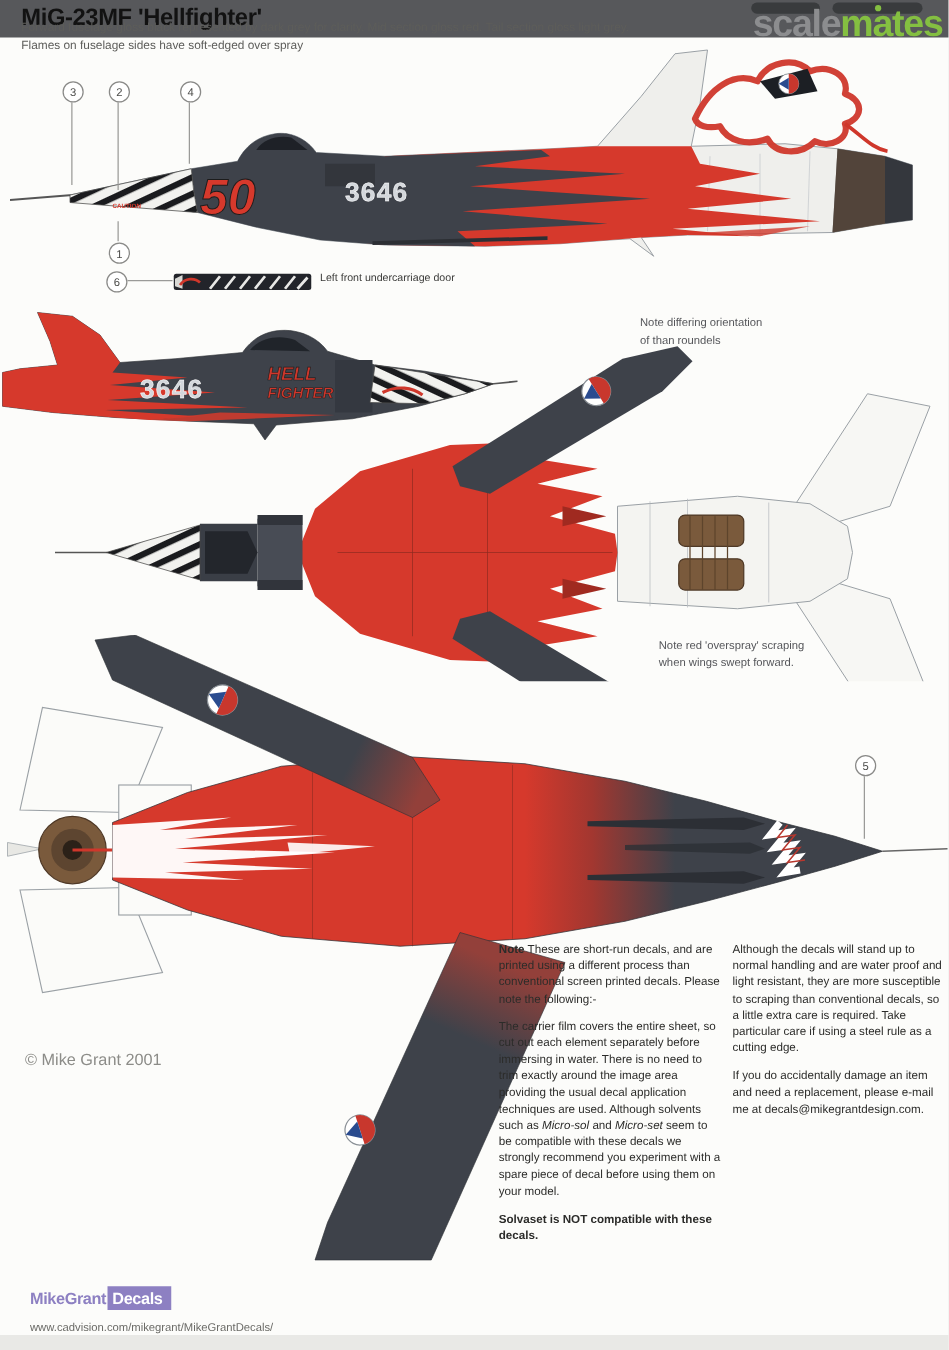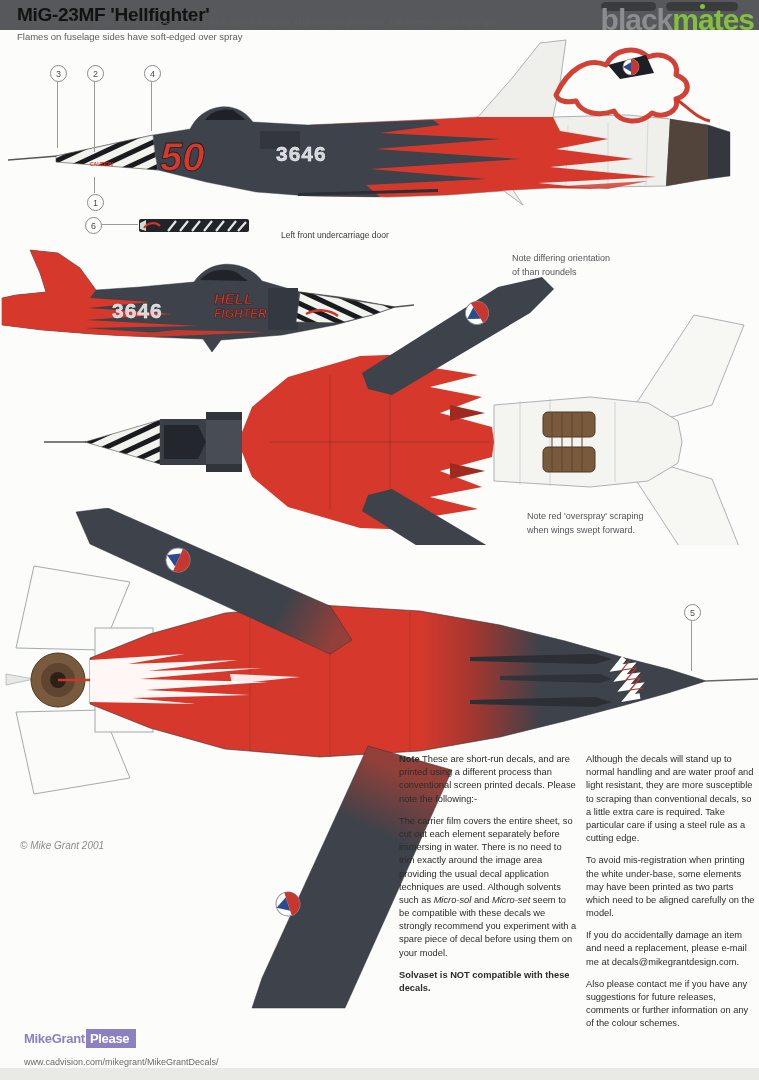--- a/index.html
+++ b/index.html
@@ -14,21 +14,21 @@
   .wm-pill{position:absolute;height:9px;background:#36383b;border-radius:5px;opacity:.92;z-index:6;}
   .wm-dot{position:absolute;width:5px;height:5px;border-radius:50%;background:#84bf41;z-index:7;}
   
   .callout{position:absolute;width:15px;height:15px;border:1px solid #8a8a88;border-radius:50%;
     font-size:9px;color:#4c4c4a;display:flex;align-items:center;justify-content:center;
     background:rgba(255,255,255,.85);z-index:5;}
   .lead-v{position:absolute;width:1px;background:#9a9a98;z-index:4;}
   .lead-h{position:absolute;height:1px;background:#9a9a98;z-index:4;}
   .small-note{position:absolute;font-size:9px;line-height:1.5;color:#55565a;z-index:5;}
   .decal6-label{position:absolute;font-size:8.5px;color:#3a3a38;z-index:5;}
-  .copyright{position:absolute;font-size:10px;color:#8c8c88;z-index:5;font-style:italic;}
+  .copyright{position:absolute;font-size:13px;color:#8c8c88;z-index:5;}
   
   .art{position:absolute;z-index:3;}
   
   .col{position:absolute;top:753px;font-size:9.3px;line-height:1.42;color:#2c2c2a;z-index:5;}
   #col1{left:399px;width:178px;} #col2{left:586px;width:170px;}
   .col p{margin:0 0 9px 0;}
   .col .bold{font-weight:bold;} .col .it{font-style:italic;}
   
   .logo{position:absolute;left:24px;top:1031px;z-index:5;font-weight:bold;font-size:13px;}
   .logo .lg1{color:#8d80c2;letter-spacing:-0.3px;}
@@ -61,21 +61,21 @@
 
   <div class="scan-bottom"></div>
 
   <div class="header-bar"></div>
   <div class="title">MiG-23MF 'Hellfighter'</div>
   <div class="intro">Forward fuselage gloss black represented by dark grey for clarity. Mid section gloss red. Tail section gloss light grey. Flames on fuselage sides have soft-edged over spray</div>
 
   <div class="wm-pill" style="left:601px;top:2px;width:55px;"></div>
   <div class="wm-pill" style="left:666px;top:2px;width:72px;"></div>
   <div class="wm-dot" style="left:700px;top:4px;"></div>
-  <div class="wm"><span class="s1">black</span><span class="s2">mates</span></div>
+  <div class="wm"><span class="s1">scale</span><span class="s2">mates</span></div>
 
   <svg class="art" style="left:8px;top:35px;" width="745" height="200" viewBox="0 0 745 200">
     <line x1="0" y1="125" x2="50" y2="121" stroke="#555" stroke-width="1.5"></line>
     <path d="M48,121 L145,100 L182,94 C188,82 198,74 212,72 C226,70 238,77 245,87 L300,90 L432,84 L470,82 L505,42 L532,8 L558,5 L552,48 L545,82 L620,80 L662,84 L700,90 L722,97 L722,141 L692,145 L658,151 L600,152 L542,153 L505,155 L515,170 L496,156 L480,157 L440,160 L380,162 L300,161 L248,157 L198,147 L150,135 Z" fill="#efefec" stroke="#9aa0a5" stroke-width="0.8"></path>
     <path d="M560,90 L558,150 M600,88 L600,151 M640,86 L638,150" stroke="#c5cacd" stroke-width="0.6" fill="none"></path>
     <path d="M300,90 L432,84 L470,82 L545,82 L552,96 L600,104 L548,114 L625,124 L542,132 L648,142 L530,148 L592,154 L542,153 L505,155 L480,157 L440,160 L380,162 L300,161 L262,157 L270,128 L282,106 Z" fill="#d6392c"></path>
     <path d="M145,100 L182,94 C188,82 198,74 212,72 C226,70 238,77 245,87 L300,90 L425,85 L432,90 L372,98 L492,104 L368,114 L512,124 L362,134 L478,144 L358,150 L372,162 L300,161 L248,157 L198,147 L150,135 L147,118 Z" fill="#3e424a"></path>
     <path d="M197,85 C203,76 214,73 225,75 L238,85 Z" fill="#1e2127"></path>
     <rect x="252" y="96" width="40" height="18" fill="#33363c"></rect>
     <path d="M290,158 L430,154 L430,157 L290,161 Z" fill="#2c2f34"></path>
@@ -187,41 +187,39 @@
   <div class="lead-v" style="left:151px;top:82px;height:49px;"></div>
   <div class="lead-v" style="left:94px;top:177px;height:16px;"></div>
   <div class="lead-h" style="left:102px;top:224px;width:36px;"></div>
   <div class="lead-v" style="left:691px;top:621px;height:50px;"></div>
   <div class="callout" style="left:50px;top:65px;">3</div>
   <div class="callout" style="left:87px;top:65px;">2</div>
   <div class="callout" style="left:144px;top:65px;">4</div>
   <div class="callout" style="left:87px;top:194px;">1</div>
   <div class="callout" style="left:85px;top:217px;">6</div>
   <div class="callout" style="left:684px;top:604px;">5</div>
-  <div class="decal6-label" style="left:256px;top:230px;margin-left:25px;">Left front undercarriage door</div>
+  <div class="decal6-label" style="left:256px;top:217px;">Left front undercarriage door</div>
 
   <div class="small-note" style="left:512px;top:252px;">
     <div>Note differing orientation</div>
     <div>of than roundels</div>
   </div>
   <div class="small-note" style="left:527px;top:510px;">
     <div>Note red 'overspray' scraping</div>
     <div>when wings swept forward.</div>
   </div>
 
   <div class="copyright" style="left:20px;top:840px;">© Mike Grant 2001</div>
 
   <div class="col" id="col1">
     <p><span class="bold">Note</span><span> These are short-run decals, and are printed using a different process than conventional screen printed decals. Please note the following:-</span></p>
     <p><span>The carrier film covers the entire sheet, so cut out each element separately before immersing in water. There is no need to trim exactly around the image area providing the usual decal application techniques are used. Although solvents such as </span><span class="it">Micro-sol</span><span> and </span><span class="it">Micro-set</span><span> seem to be compatible with these decals we strongly recommend you experiment with a spare piece of decal before using them on your model.</span></p>
     <p class="bold">Solvaset is NOT compatible with these decals.</p>
   </div>
   <div class="col" id="col2">
     <p>Although the decals will stand up to normal handling and are water proof and light resistant, they are more susceptible to scraping than conventional decals, so a little extra care is required. Take particular care if using a steel rule as a cutting edge.</p>
-    <p>To avoid mis-registration when printing the white under-base, some elements may have been printed as two parts which need to be aligned carefully on the model.</p>
     <p>If you do accidentally damage an item and need a replacement, please e-mail me at decals@mikegrantdesign.com.</p>
-    <p>Also please contact me if you have any suggestions for future releases, comments or further information on any of the colour schemes.</p>
-  </div>
-
-  <div class="logo"><span class="lg1">MikeGrant</span><span class="lg2">Please</span></div>
+  </div>
+
+  <div class="logo"><span class="lg1">MikeGrant</span><span class="lg2">Decals</span></div>
   <div class="url">www.cadvision.com/mikegrant/MikeGrantDecals/</div>
 
 </div>
 
 </body></html>

